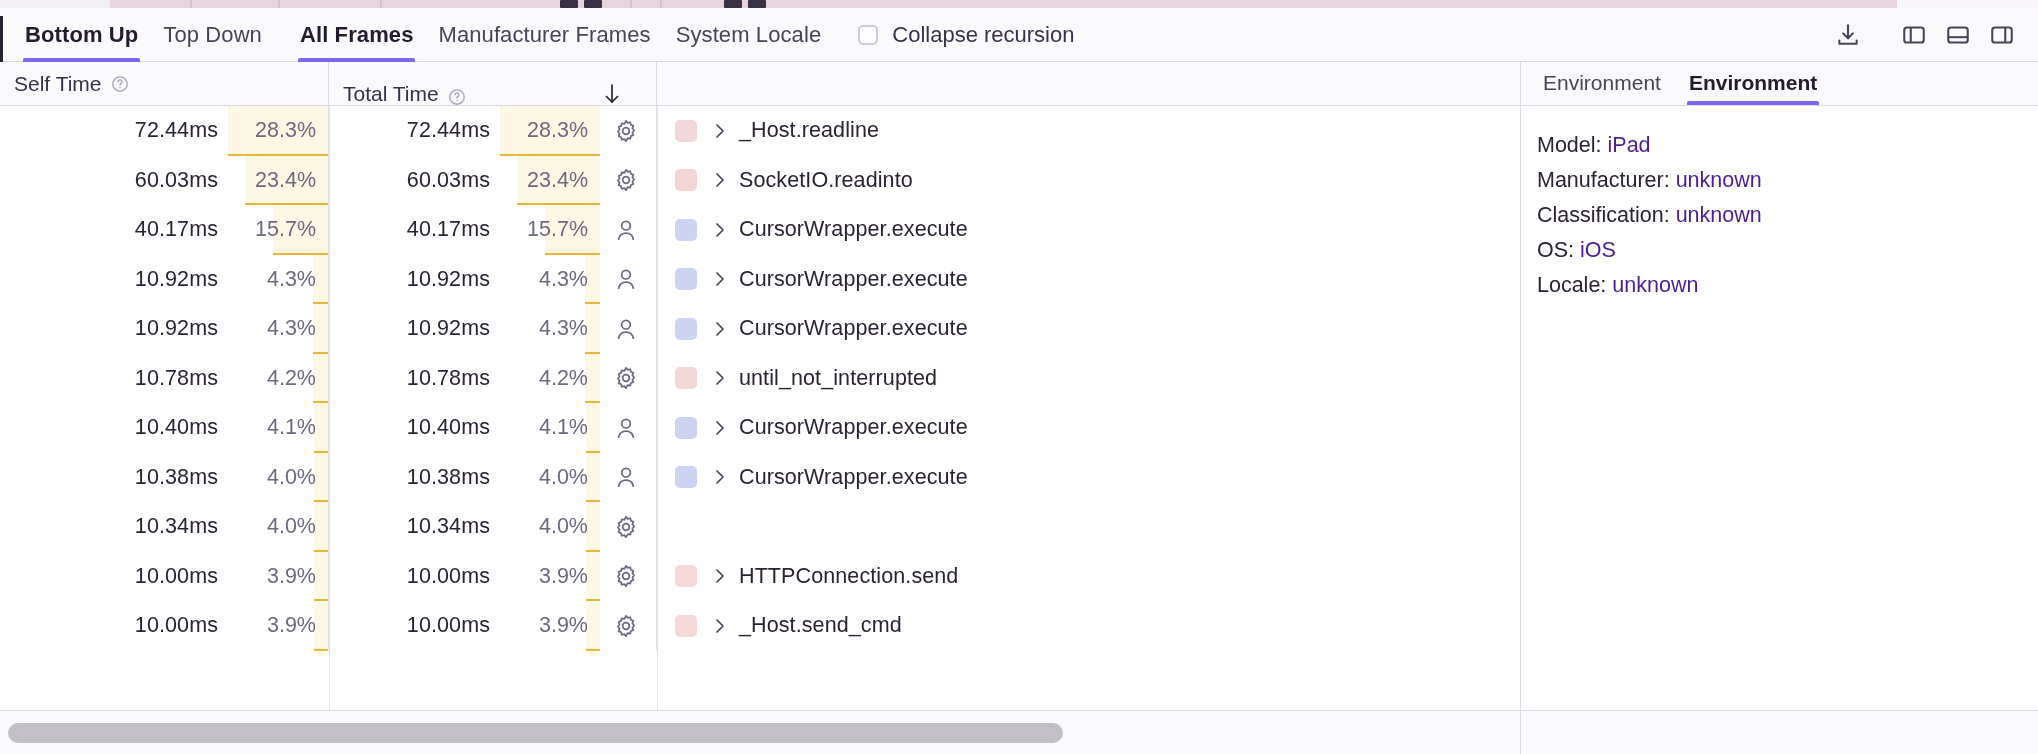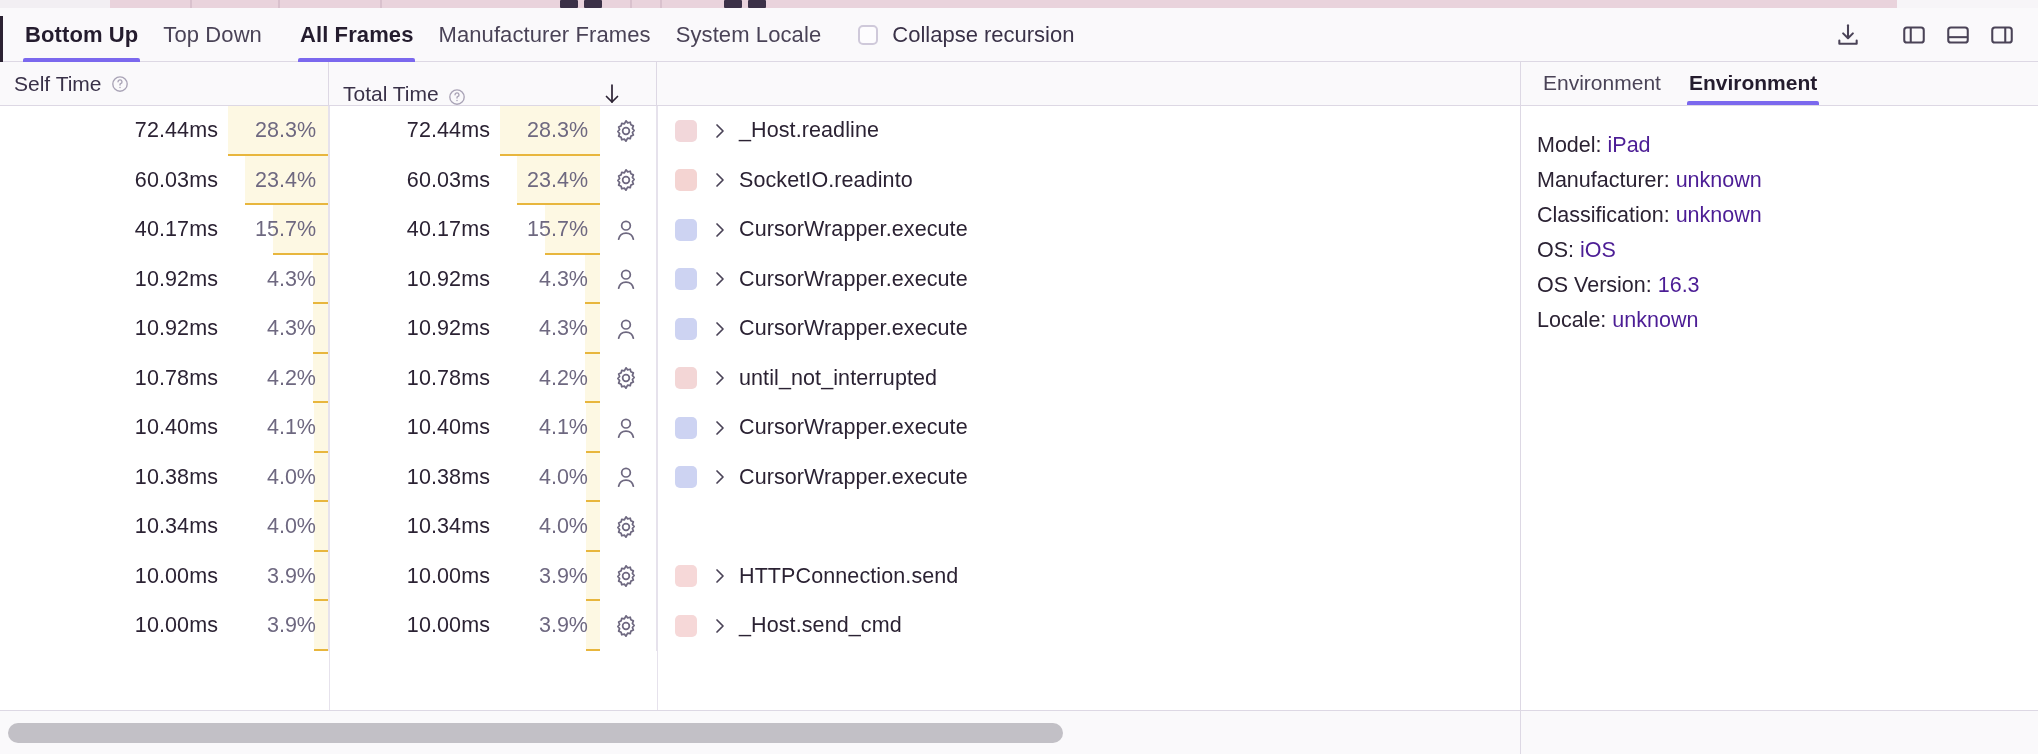--- a/index.html
+++ b/index.html
@@ -880,20 +880,19 @@
         </div>
         <div class="rp-tab active">
           <span>Environment</span>
         </div>
       </div>
       <div class="rp-body" id="env-body">
           <div class="kv"><span class="k">Model:</span> <span class="v">iPad</span></div>
           <div class="kv"><span class="k">Manufacturer:</span> <span class="v">unknown</span></div>
           <div class="kv"><span class="k">Classification:</span> <span class="v">unknown</span></div>
           <div class="kv"><span class="k">OS:</span> <span class="v">iOS</span></div>
-          <div class="kv"><span class="k">OS Version:</span> <span class="v">16.3</span></div>
           <div class="kv"><span class="k">Locale:</span> <span class="v">unknown</span></div>
         </div>
       <div class="rp-scroll-pad"></div>
     </div>
 
   </div>
 </div>
 
 </body></html>

